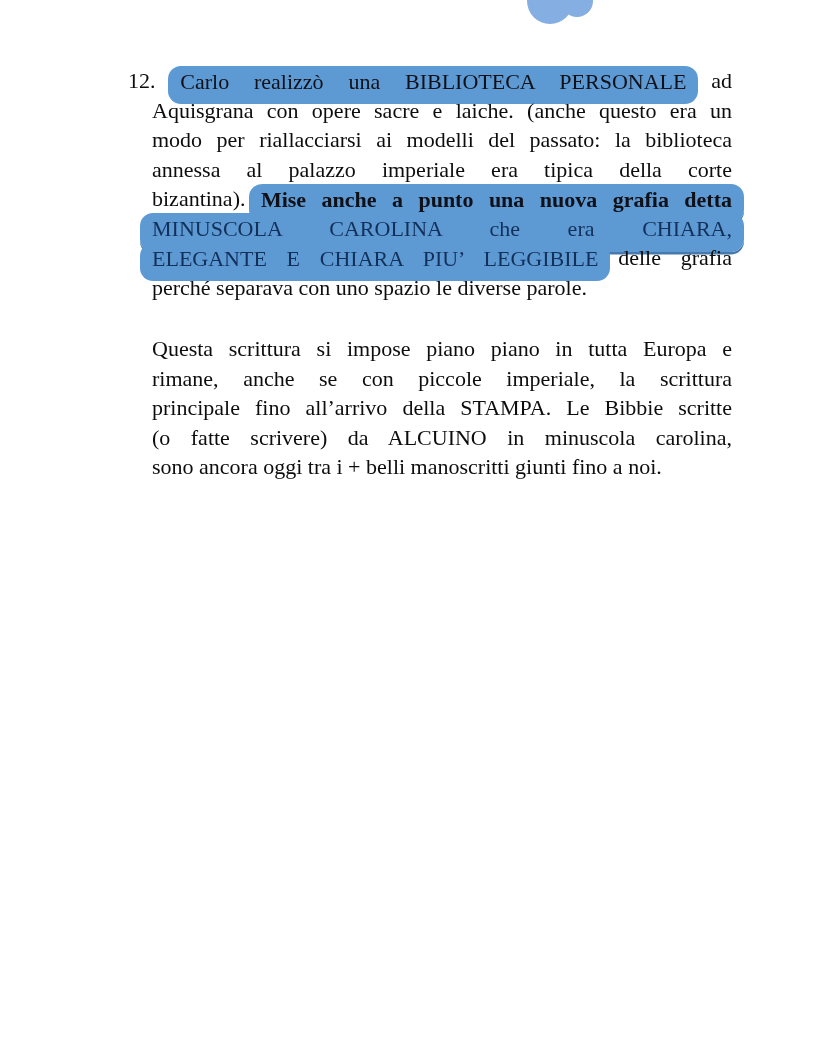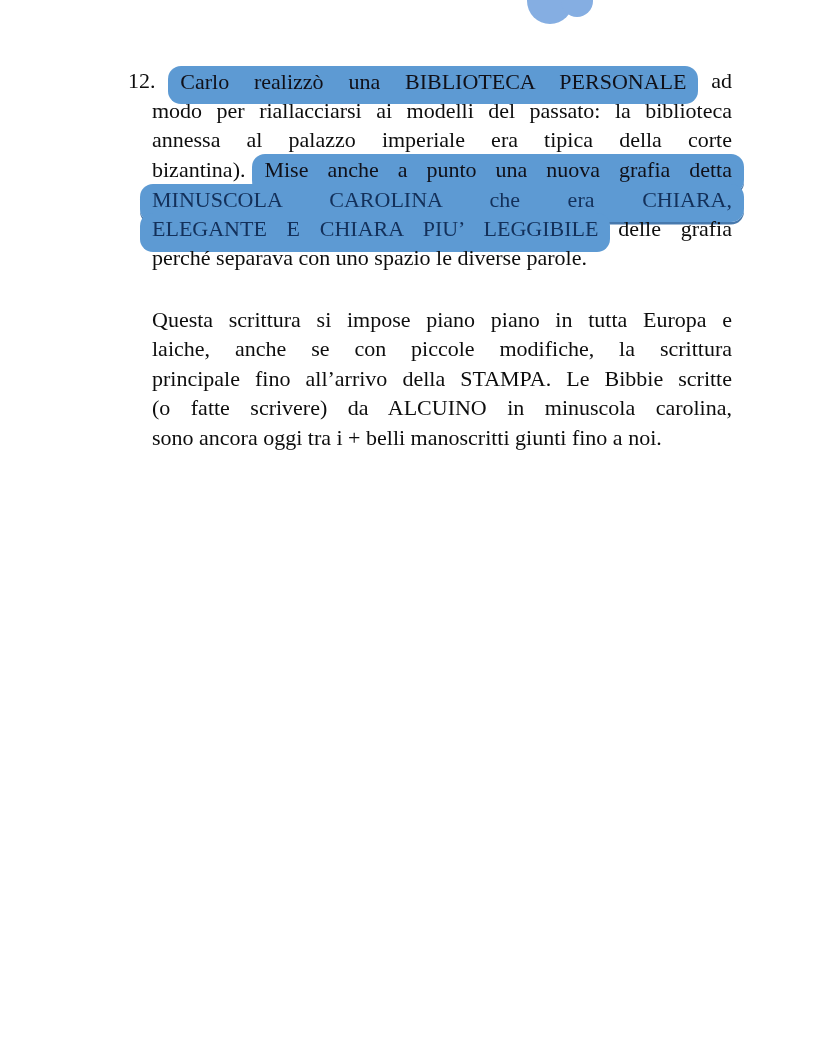--- a/index.html
+++ b/index.html
@@ -32,42 +32,43 @@
   }
   .line.hang{margin-left:-24px;}
   .line.last{text-align:center;text-align-last:left;}
   .hl{
     background:var(--hl);
     padding-top:2.5px;padding-bottom:11px;
     color:#101018;
   }
   .capL{border-top-left-radius:13px;border-bottom-left-radius:13px;padding-left:12px;margin-left:-12px;}
   .capR{border-top-right-radius:13px;border-bottom-right-radius:13px;padding-right:12px;margin-right:-12px;}
-  .seam{box-shadow:0 2.5px 0 var(--hl-seam);}
+  .seam{box-shadow:0 2.5px 0 var(--hl-seam);font-weight:bold;}
   .b{font-weight:normal;color:var(--hl-bold-text);}
 </style>
 </head>
 <body>
 
 <div class="page">
   <div class="blob">
     <span class="c1"></span>
     <span class="c2"></span>
   </div>
   <div class="textblock" id="doc">
       <div class="para">
         <div class="line hang"><span class="">12. </span><span class="hl capL capR">Carlo realizzò una BIBLIOTECA PERSONALE</span><span class=""> ad</span></div>
+        <div class="line"><span class="">Aquisgrana con opere sacre e laiche. (anche questo era un</span></div>
         <div class="line"><span class="">modo per riallacciarsi ai modelli del passato: la biblioteca</span></div>
         <div class="line"><span class="">annessa al palazzo imperiale era tipica della corte</span></div>
         <div class="line"><span class="">bizantina). </span><span class="hl capL capR seam">Mise anche a punto una nuova grafia detta</span></div>
         <div class="line"><span class="hl b capL capR seam">MINUSCOLA CAROLINA che era CHIARA,</span></div>
         <div class="line"><span class="hl b capL capR">ELEGANTE E CHIARA PIU’ LEGGIBILE</span><span class=""> delle grafia</span></div>
         <div class="line last"><span class="">perché separava con uno spazio le diverse parole.</span></div>
       </div>
       <div class="para">
         <div class="line"><span class="">Questa scrittura si impose piano piano in tutta Europa e</span></div>
-        <div class="line"><span class="">laiche, anche se con piccole modifiche, la scrittura</span></div>
+        <div class="line"><span class="">rimane, anche se con piccole imperiale, la scrittura</span></div>
         <div class="line"><span class="">principale fino all’arrivo della STAMPA. Le Bibbie scritte</span></div>
         <div class="line"><span class="">(o fatte scrivere) da ALCUINO in minuscola carolina,</span></div>
         <div class="line last"><span class="">sono ancora oggi tra i + belli manoscritti giunti fino a noi.</span></div>
       </div>
     </div>
 </div>
 
 </body></html>

